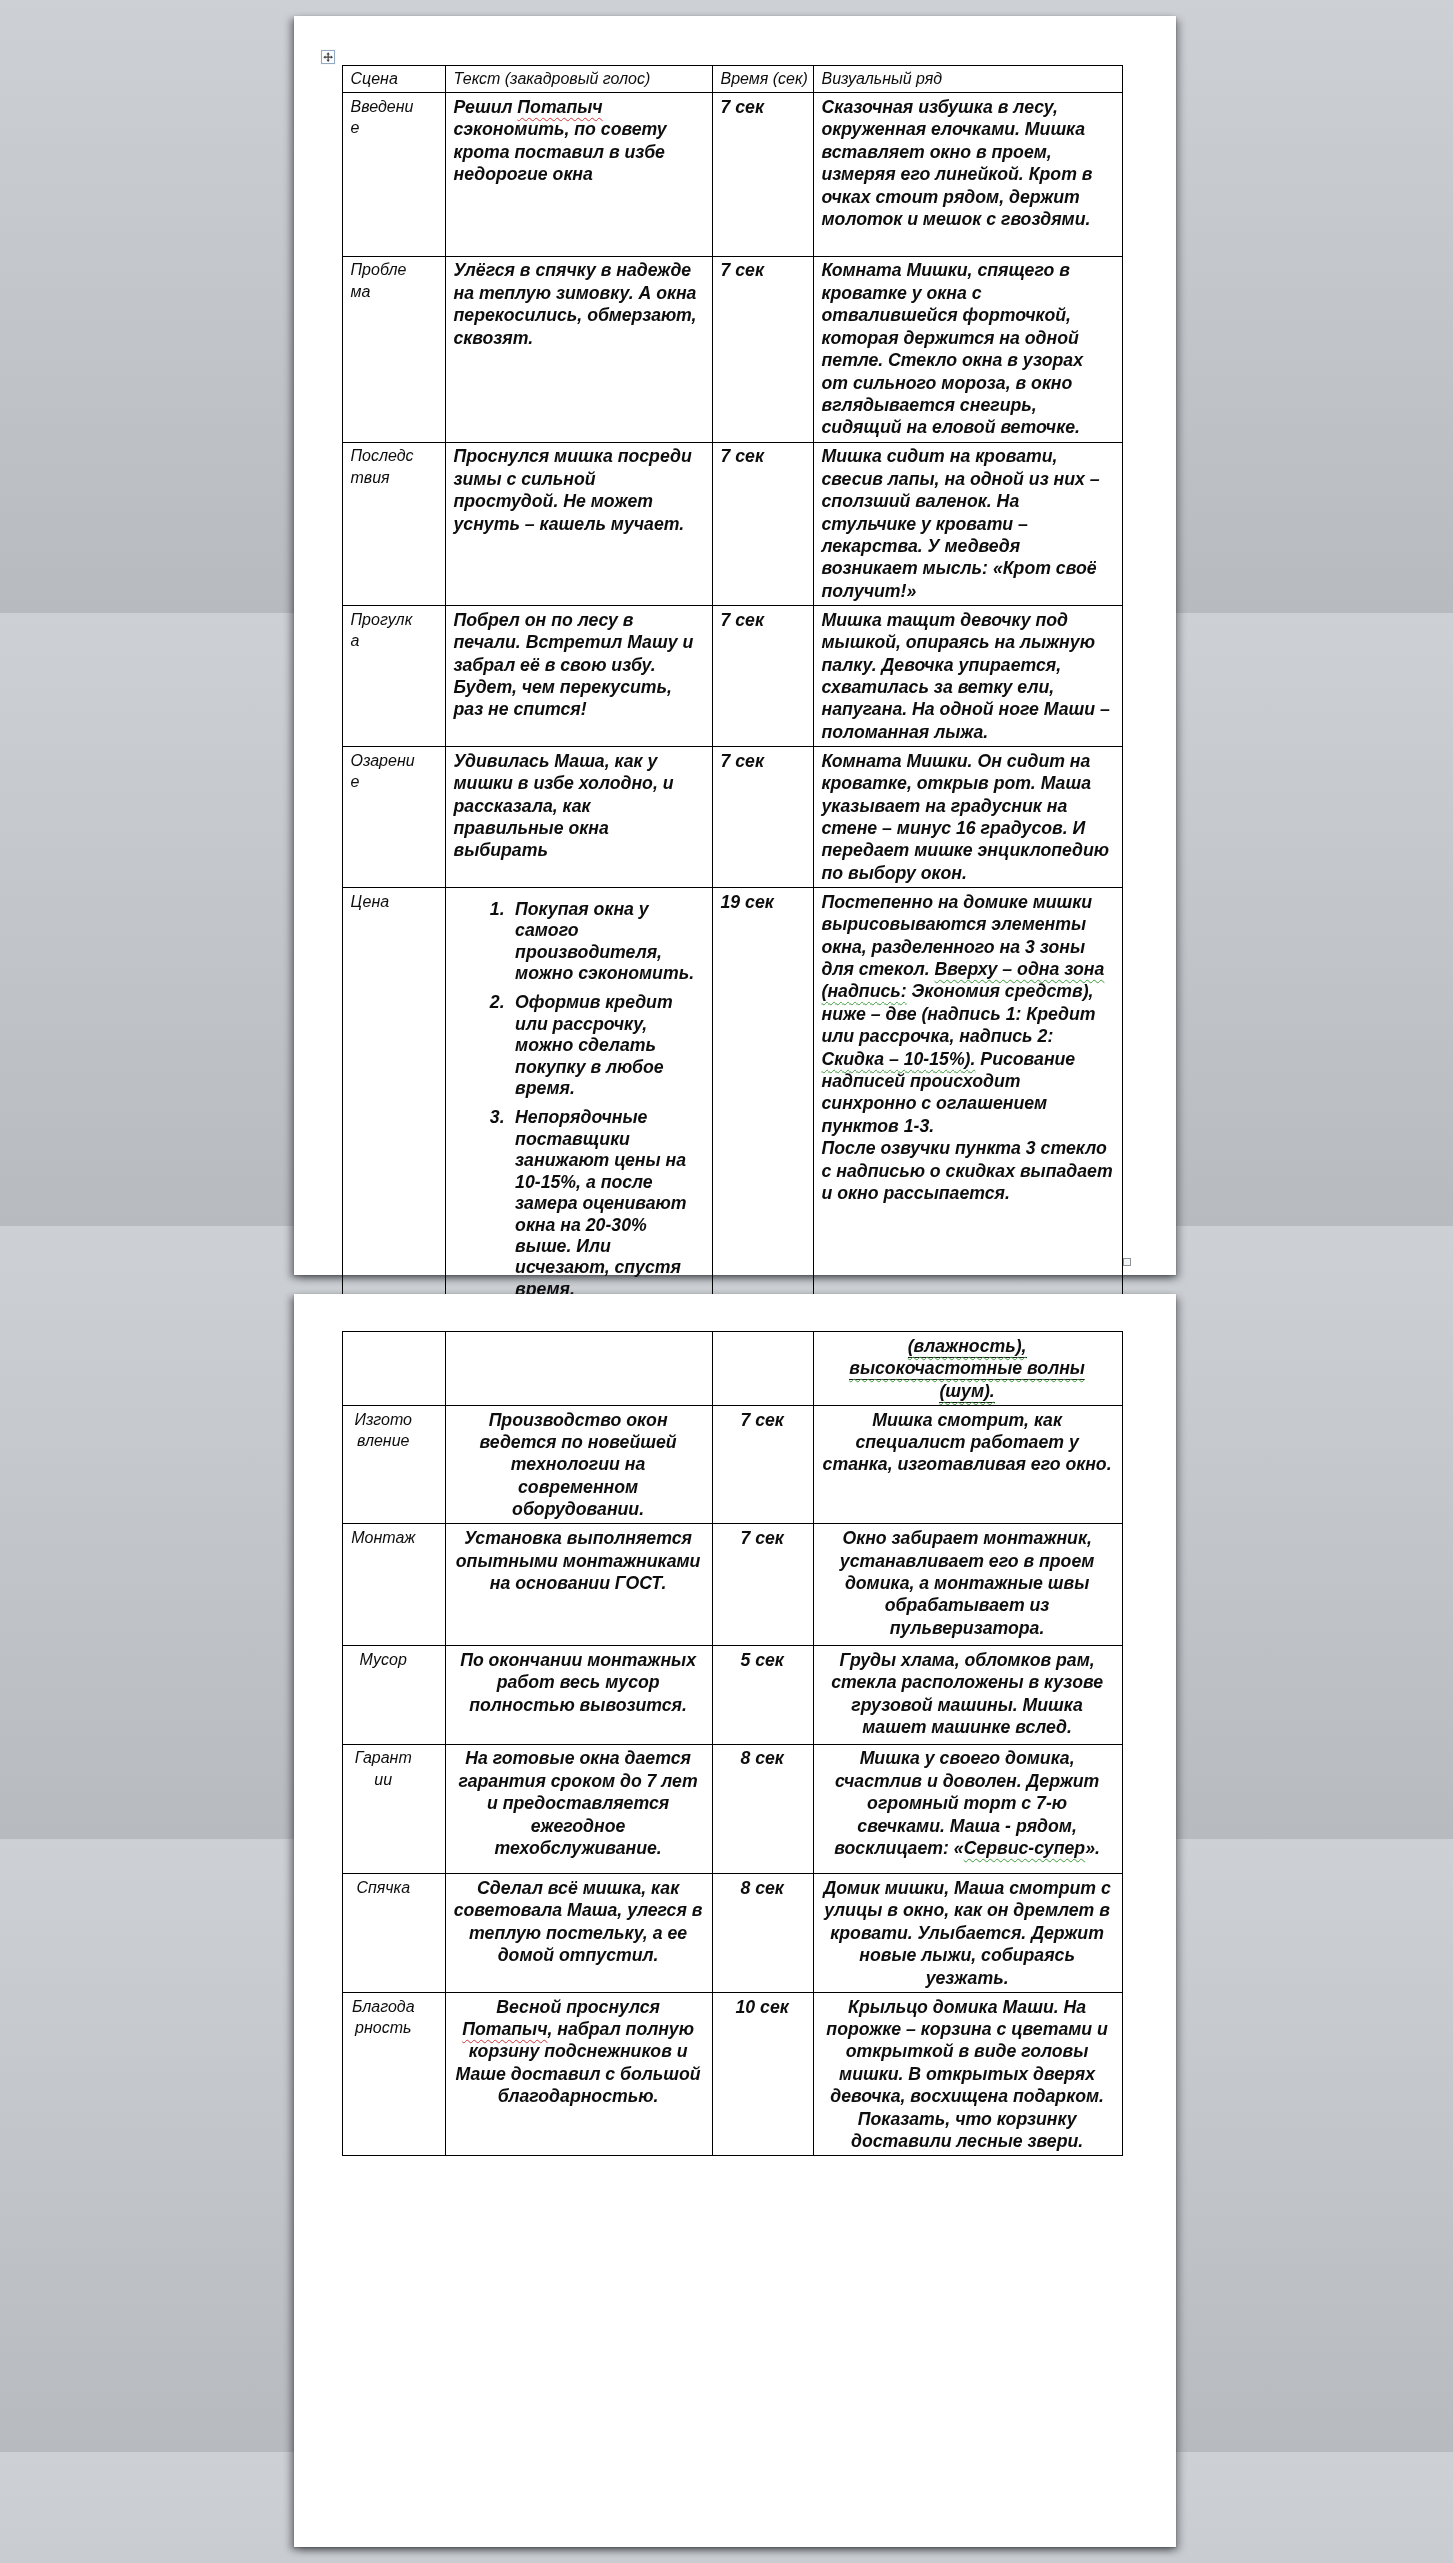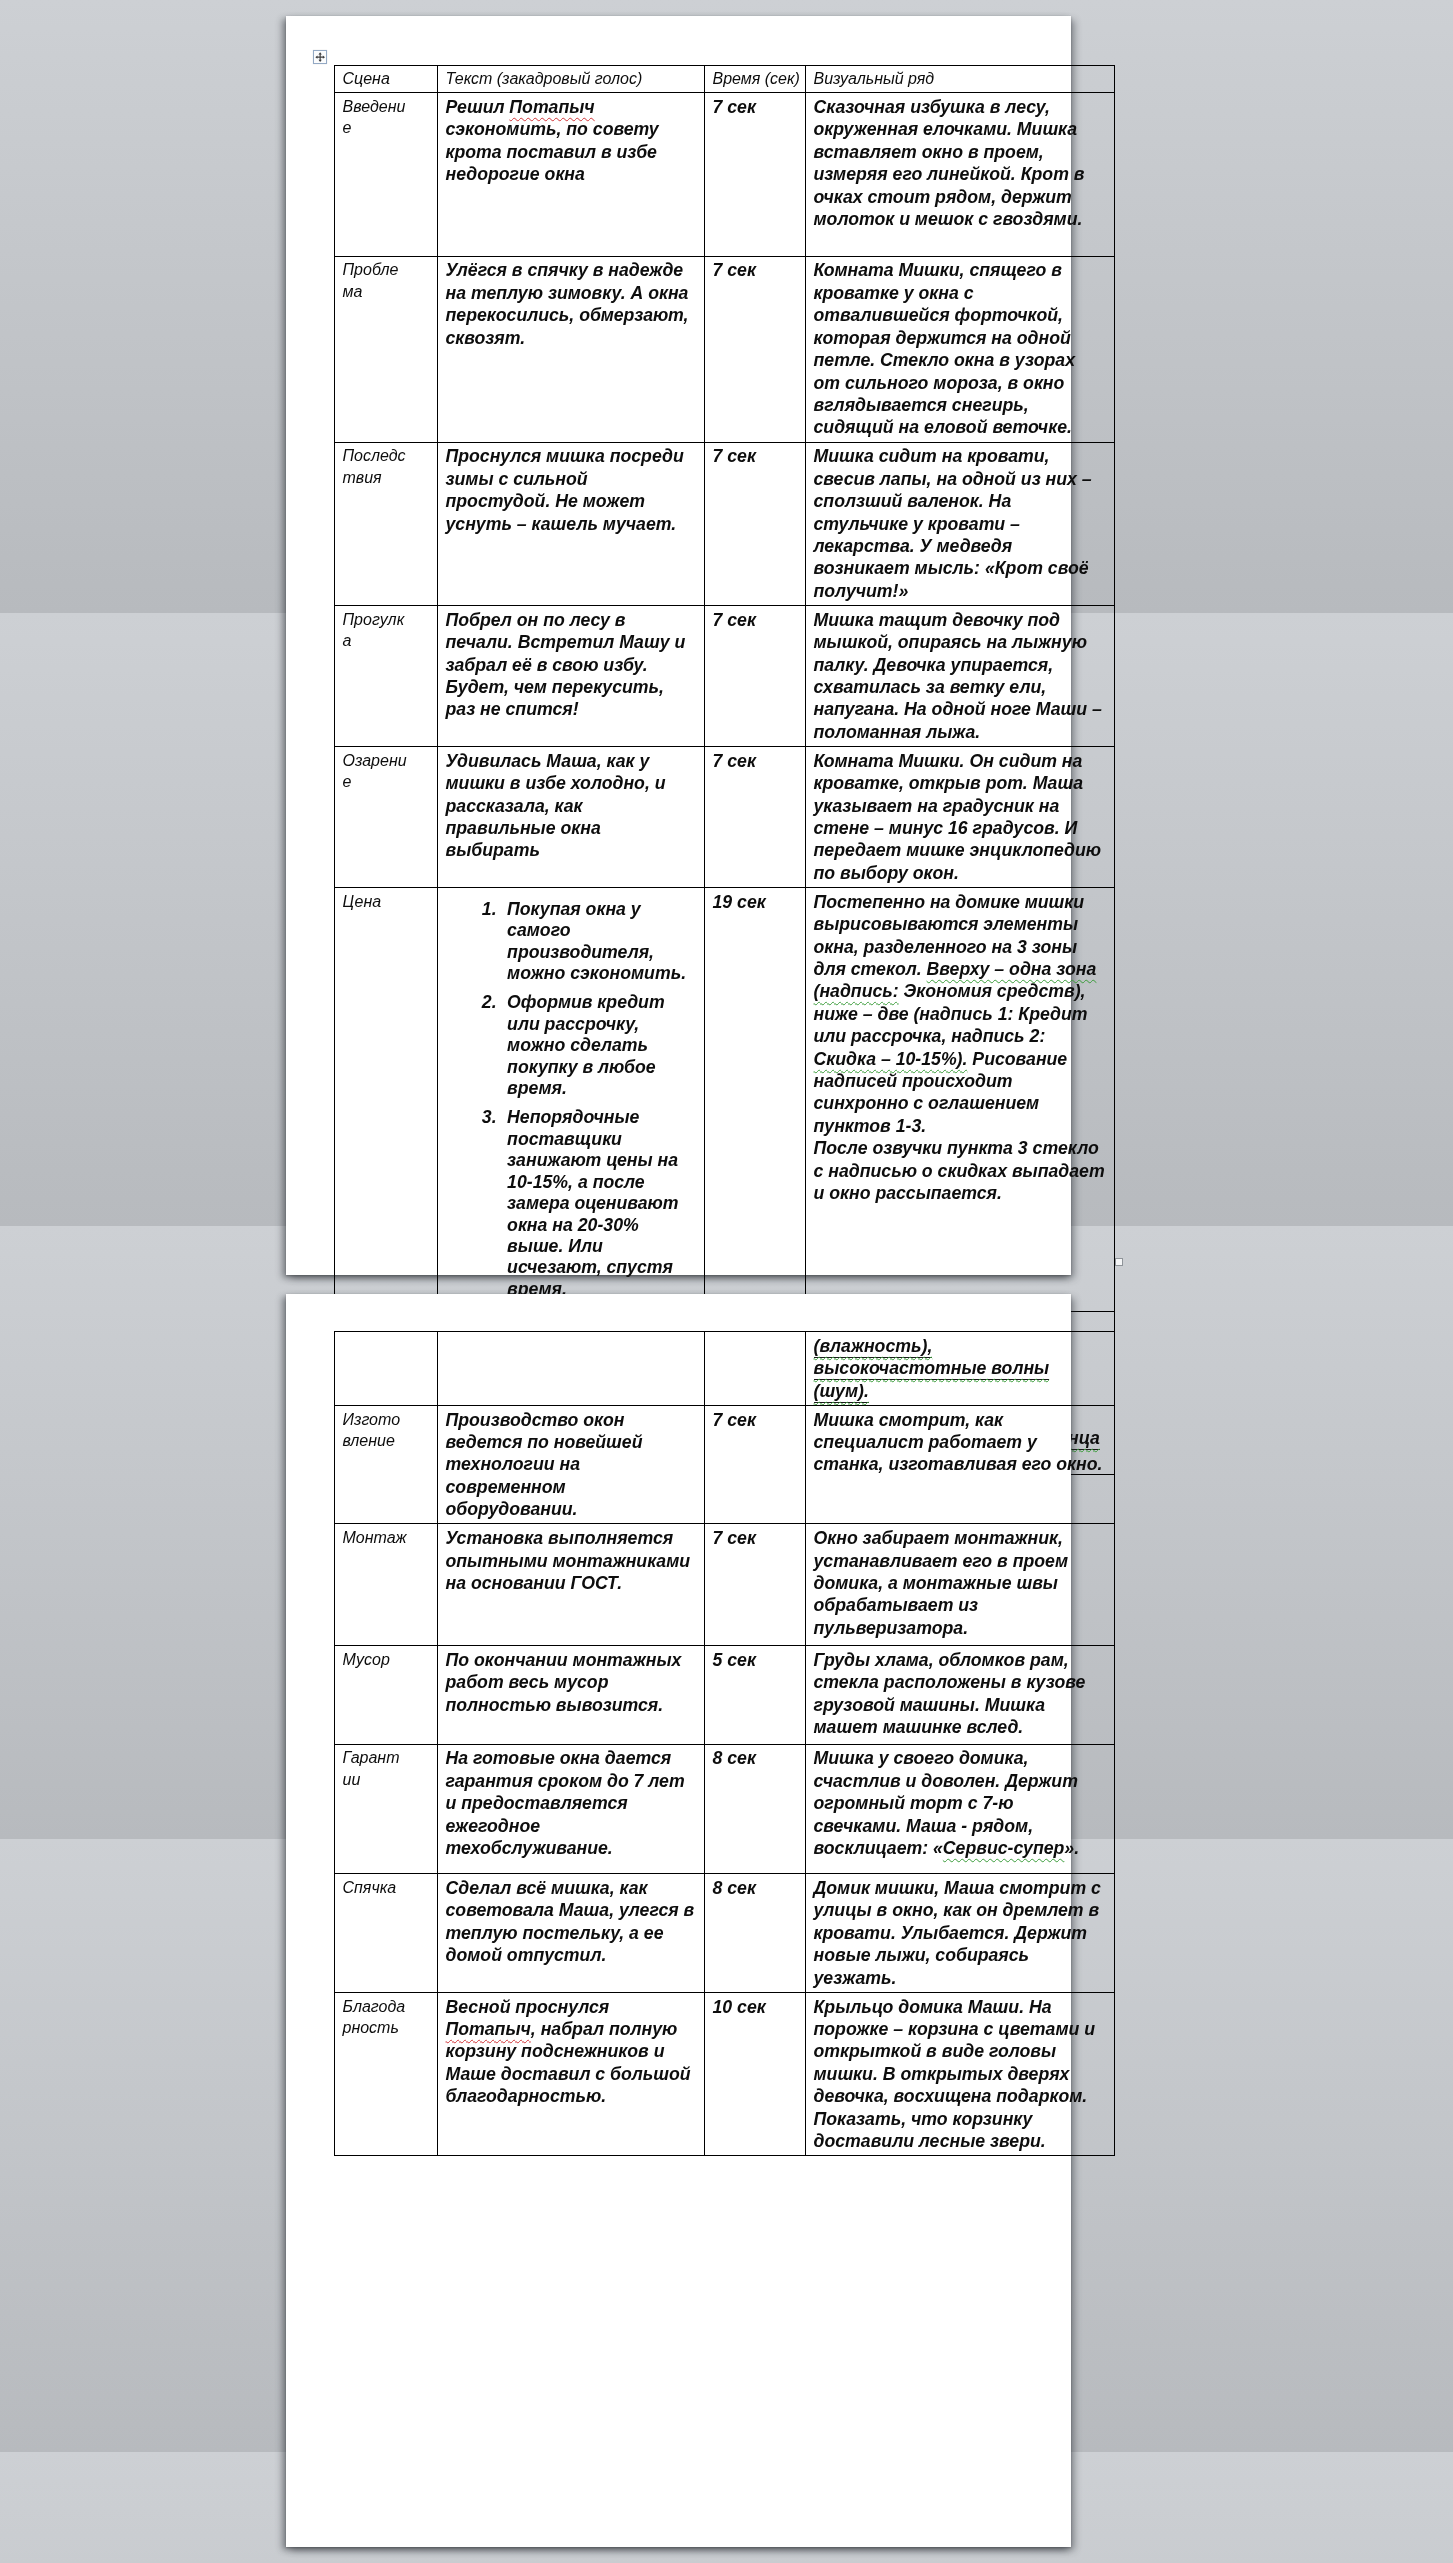--- a/index.html
+++ b/index.html
@@ -2,25 +2,25 @@
 <html lang="ru" style="font-size:15px"><head>
 <meta charset="utf-8">
 <style>
   html,body{margin:0;padding:0;}
   body{
     width:1453px;height:2563px;position:relative;overflow:hidden;
     background:repeating-linear-gradient(to bottom,#cdd0d4 0px,#b7babe 613px);
     font-family:"Liberation Sans","DejaVu Sans",sans-serif;
   }
   .page{
-    position:absolute;left:286px;width:785px;background:#fff;
+    position:absolute;left:294px;width:882px;background:#fff;
     box-shadow:-3.7px 2.8px 6.5px rgba(40,44,50,.45),3.7px 3.7px 7.5px rgba(40,44,50,.45),0 0.9px 1.9px rgba(0,0,0,.25);
   }
   #page-1{top:16px;height:1259px;}
-  #page-2{top:1294px;height:1253px;}
+  #page-2{top:1294px;height:1253px;text-align:center;}
   .tbl-wrap{position:absolute;left:48px;}
   #page-1 .tbl-wrap{top:49px;}
   #page-2 .tbl-wrap{top:37px;}
   table.script-table{border-collapse:collapse;table-layout:fixed;width:779px;}
   .script-table td{
     border:0.9px solid #000;vertical-align:top;
     padding:2.8px 9.3px 2.8px 7.5px;
     font-style:italic;font-size:17.7px;line-height:22.4px;color:#0d0d0d;
     white-space:pre-line;overflow:hidden;
   }

